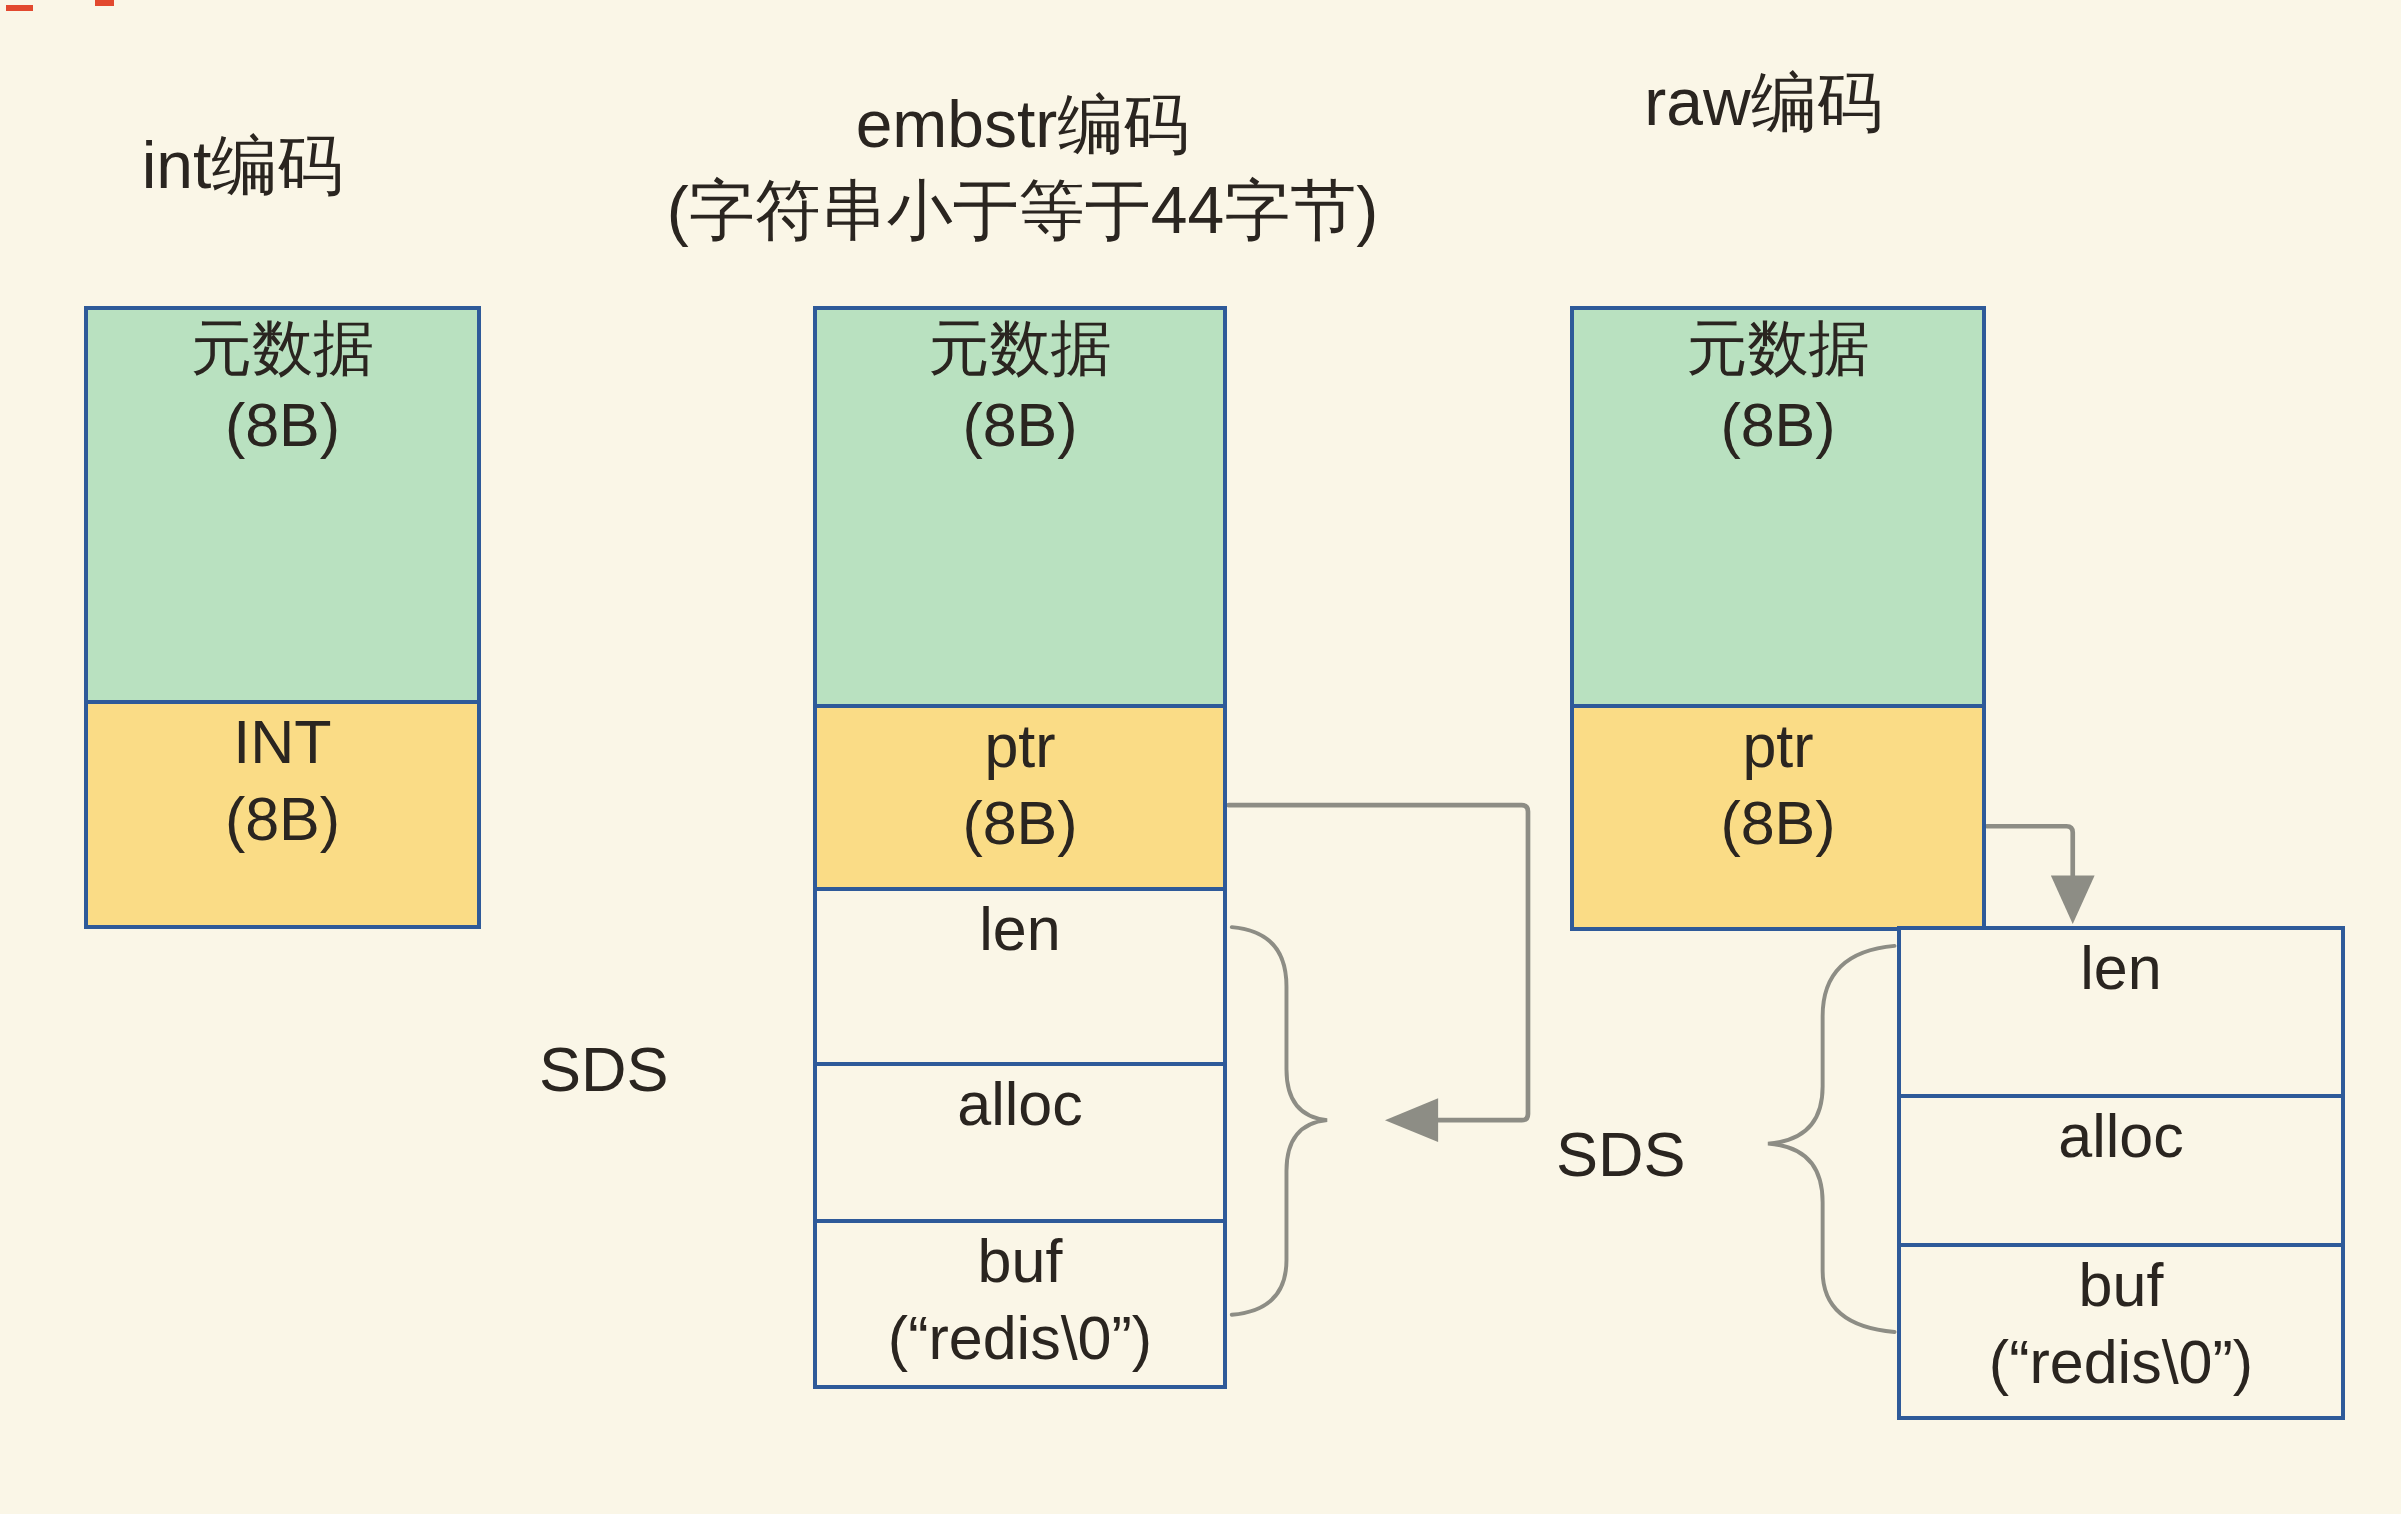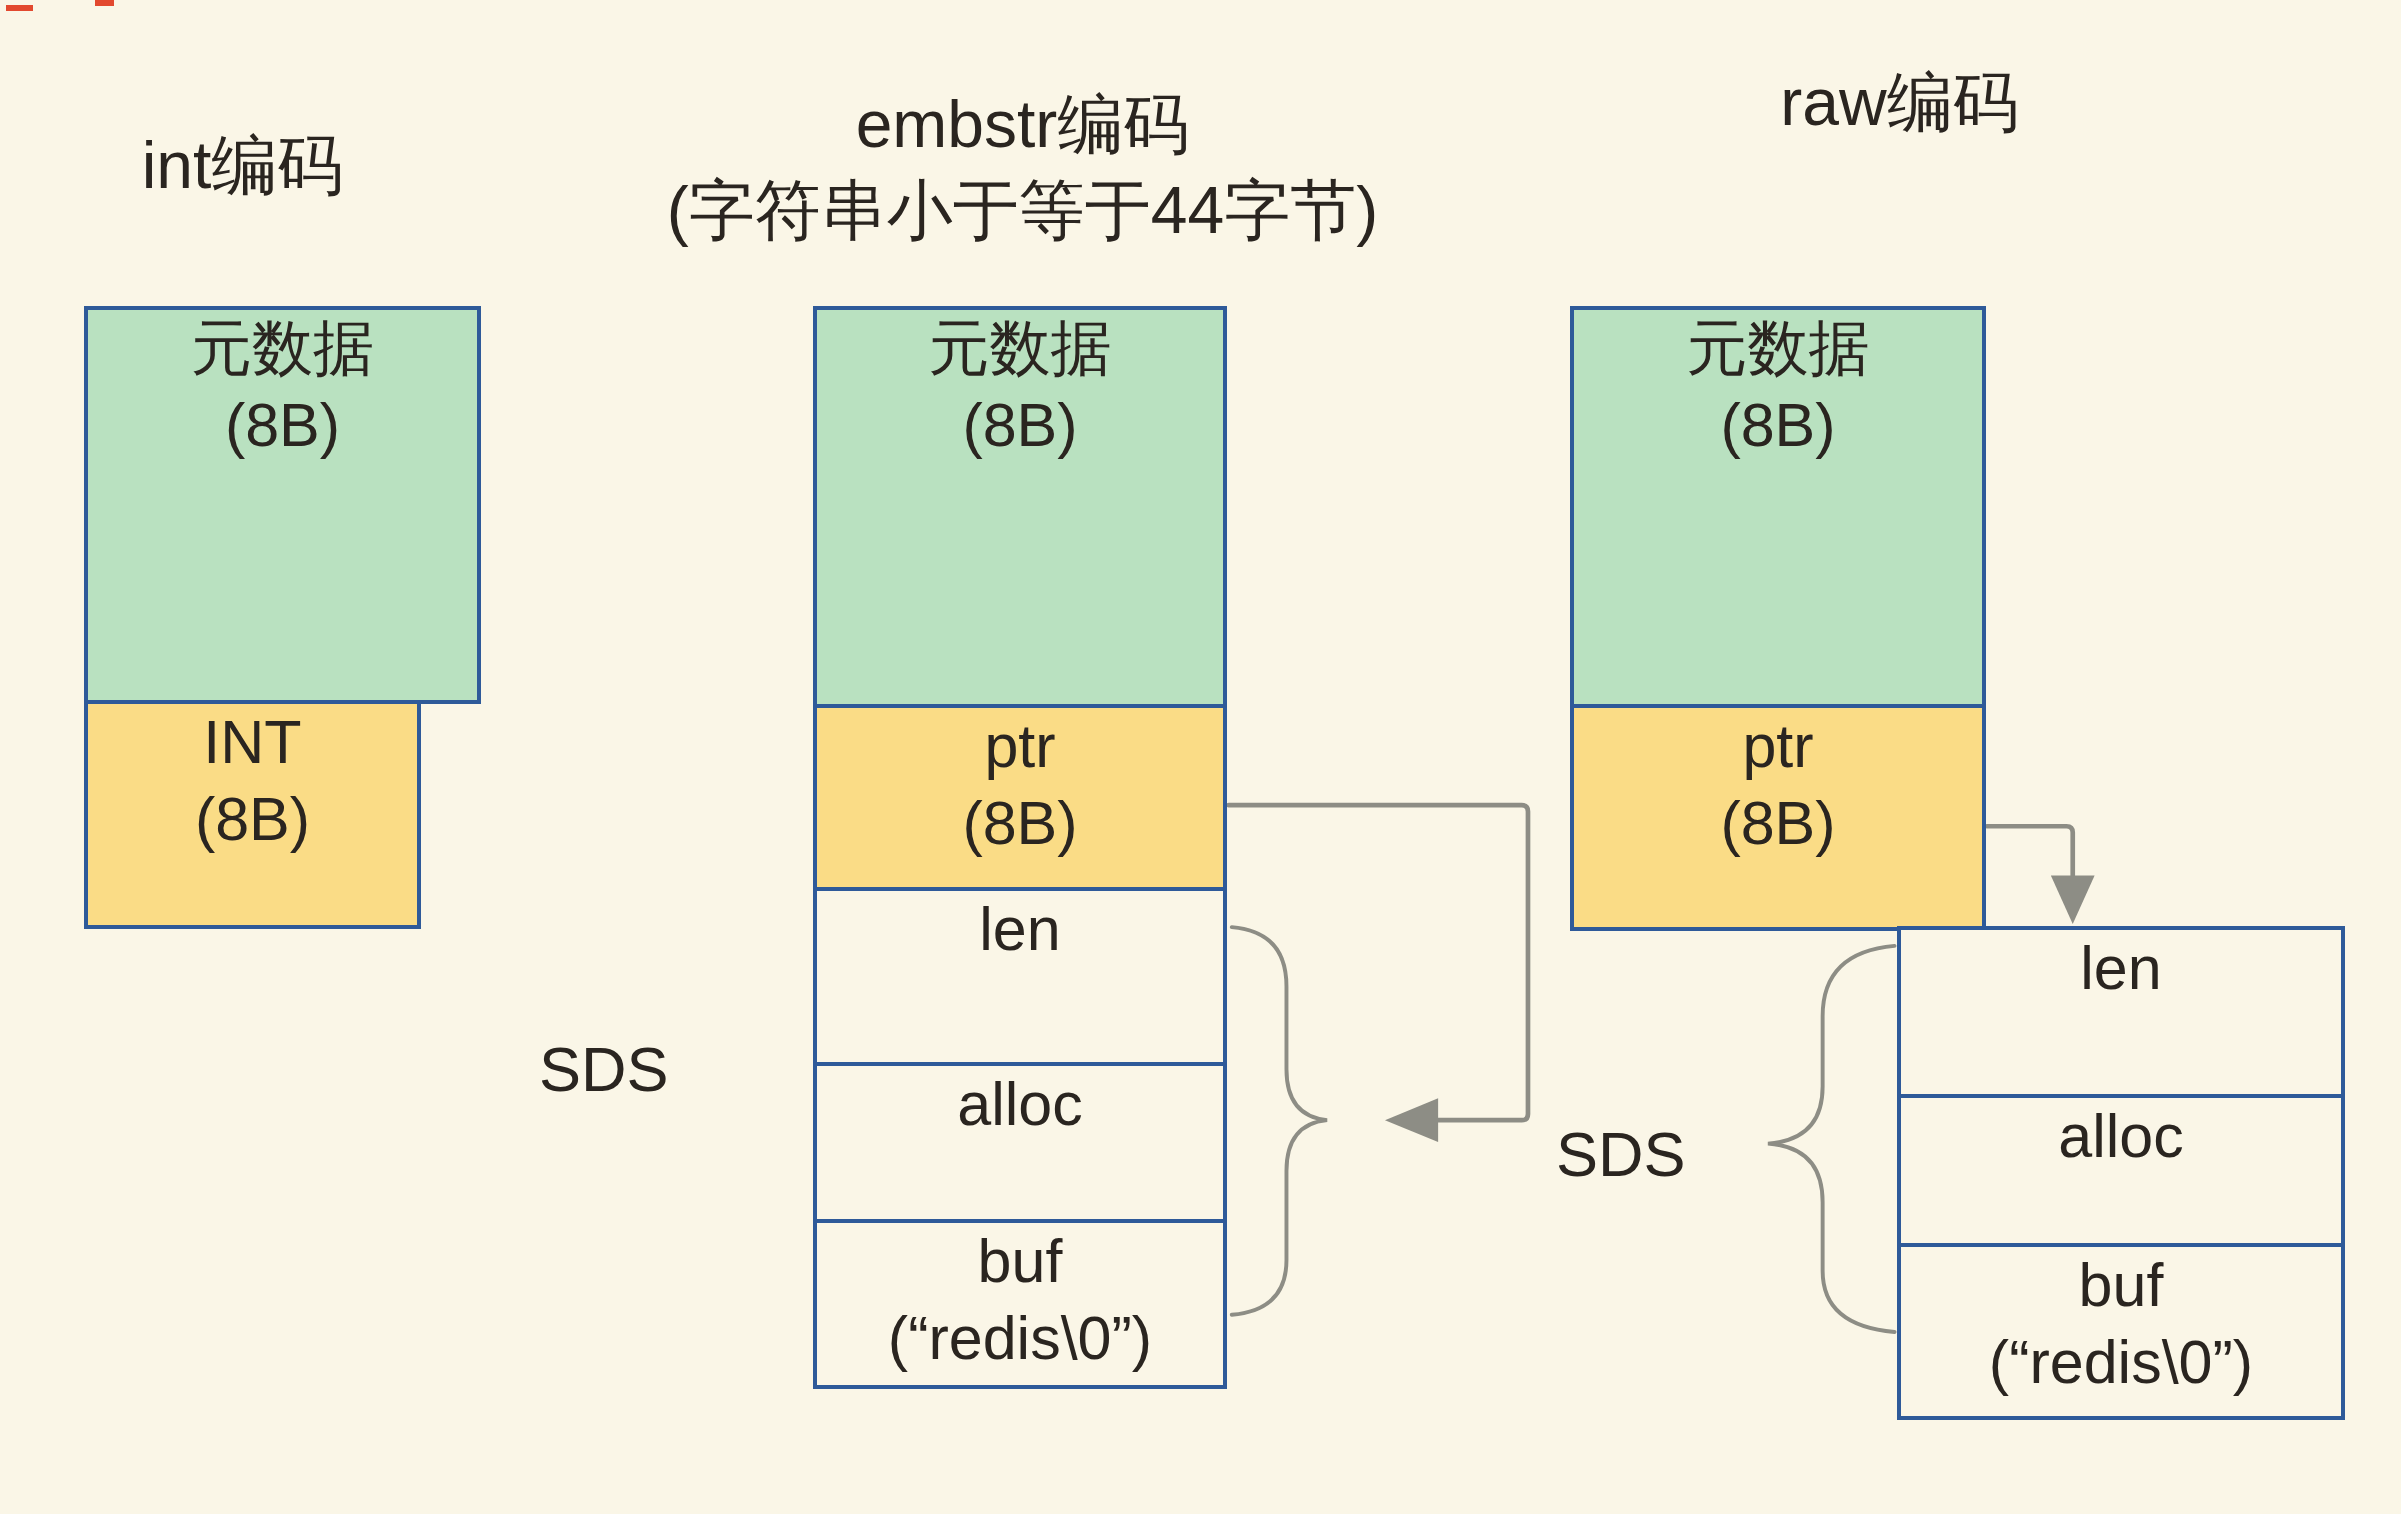--- a/index.html
+++ b/index.html
@@ -59,29 +59,29 @@
 
   <div class="title" style="left:47px;top:122px;width:391px;">
     <span>int编码</span>
   </div>
 
   <div class="title" style="left:616px;top:59px;width:813px;margin-top:22px;">
     <div>embstr编码</div>
     <div>(字符串小于等于44字节)</div>
   </div>
 
-  <div class="title" style="left:1532px;top:59px;width:735px;">
+  <div class="title" style="left:1396px;top:59px;width:735px;">
     <div>raw编码</div>
   </div>
 
   <div class="box green" style="left:84px;top:306px;width:397px;height:398px;">
     <div>元数据</div>
     <div>(8B)</div>
   </div>
-  <div class="box yellow" style="left:84px;top:700px;width:337px;height:229px;">
+  <div class="box yellow" style="left:84px;top:700px;width:397px;height:229px;">
     <div>INT</div>
     <div>(8B)</div>
   </div>
 
   <div class="box green" style="left:813px;top:306px;width:414px;height:402px;">
     <div>元数据</div>
     <div>(8B)</div>
   </div>
   <div class="box yellow" style="left:813px;top:704px;width:414px;height:188px;">
     <div>ptr</div>

